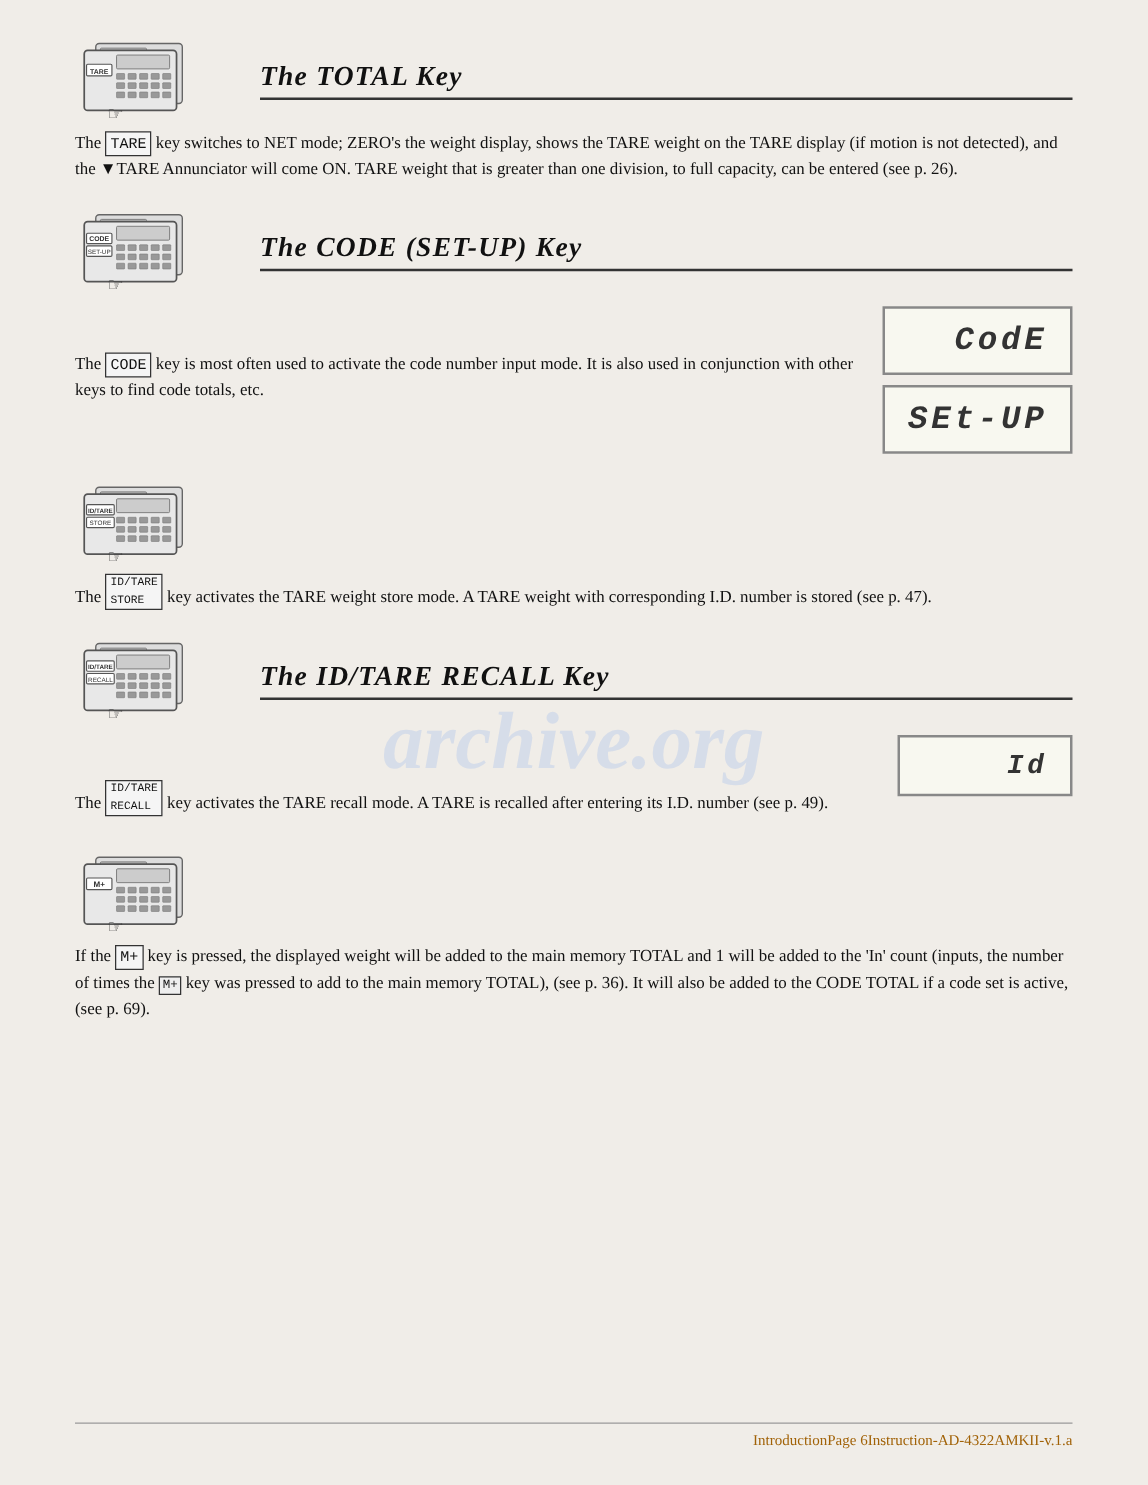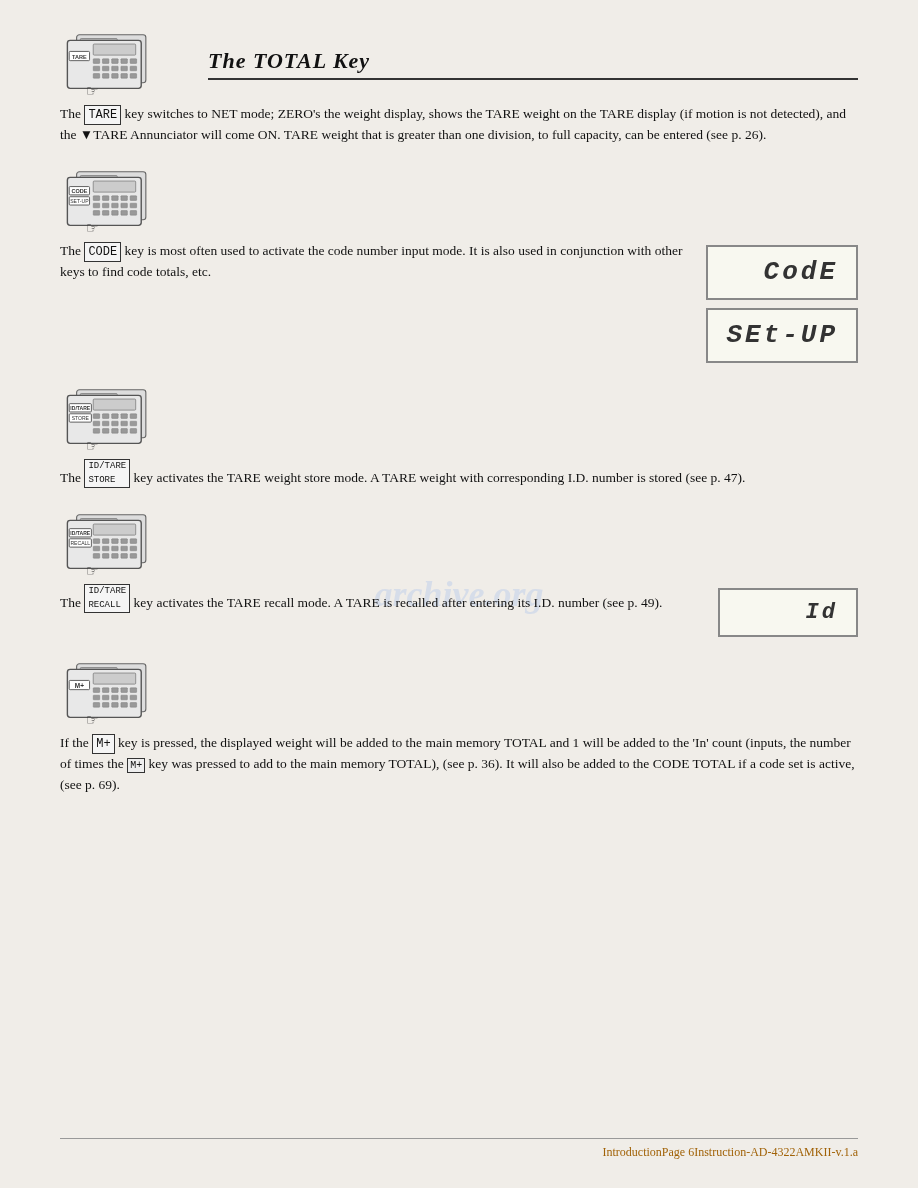--- a/index.html
+++ b/index.html
@@ -86,20 +86,21 @@
 
     
     .two-col {
       display: flex;
       gap: 16px;
       align-items: flex-start;
     }
 
     .two-col-text {
       flex: 1;
+      margin-top: 40px;
     }
 
     .two-col-displays {
       display: flex;
       flex-direction: column;
       gap: 8px;
       margin-top: 4px;
     }
 
     
@@ -115,21 +116,21 @@
       border-top: 1px solid #999;
       padding-top: 6px;
     }
 
     
     .watermark {
       position: absolute;
       top: 50%;
       left: 50%;
       transform: translate(-50%, -50%);
-      font-size: 36px;
+      font-size: 65px;
       color: rgba(100, 149, 237, 0.18);
       font-style: italic;
       font-weight: bold;
       pointer-events: none;
       white-space: nowrap;
       z-index: 0;
       text-align: center;
     }
 
     .content {
@@ -231,20 +232,21 @@
             <rect x="46" y="46" width="7" height="5" rx="0.5"></rect>
             <rect x="56" y="46" width="7" height="5" rx="0.5"></rect>
             <rect x="66" y="46" width="7" height="5" rx="0.5"></rect>
             <rect x="76" y="30" width="7" height="5" rx="0.5"></rect>
             <rect x="76" y="38" width="7" height="5" rx="0.5"></rect>
             <rect x="76" y="46" width="7" height="5" rx="0.5"></rect>
           </g>
           <text x="28" y="70" font-size="16" fill="#333">☞</text>
         </svg>
       </div>
+      <div class="section-title code-title">The  CODE  (SET-UP)  Key</div>
     </div>
     <div class="section-body">
       <div class="two-col">
         <div class="two-col-text">
           <p>
             The <span class="key-box">CODE</span> key is most often used to activate the code number input mode.  It is also used in conjunction with other keys to find code totals, etc.
           </p>
         </div>
         <div class="two-col-displays">
           <div class="lcd-display">CodE</div>
@@ -319,20 +321,21 @@
             <rect x="46" y="46" width="7" height="5" rx="0.5"></rect>
             <rect x="56" y="46" width="7" height="5" rx="0.5"></rect>
             <rect x="66" y="46" width="7" height="5" rx="0.5"></rect>
             <rect x="76" y="30" width="7" height="5" rx="0.5"></rect>
             <rect x="76" y="38" width="7" height="5" rx="0.5"></rect>
             <rect x="76" y="46" width="7" height="5" rx="0.5"></rect>
           </g>
           <text x="28" y="70" font-size="16" fill="#333">☞</text>
         </svg>
       </div>
+      <div class="section-title">The  ID/TARE  RECALL  Key</div>
     </div>
     <div class="section-body">
       <div class="two-col">
         <div class="two-col-text">
           <p>
             The <span class="key-box" style="font-size:9px;">ID/TARE<br>RECALL</span> key activates the TARE recall mode.  A TARE is recalled after entering its I.D. number (see p. 49).
           </p>
         </div>
         <div class="two-col-displays">
           <div class="lcd-display" style="font-size:22px; min-width:140px;">Id</div>

